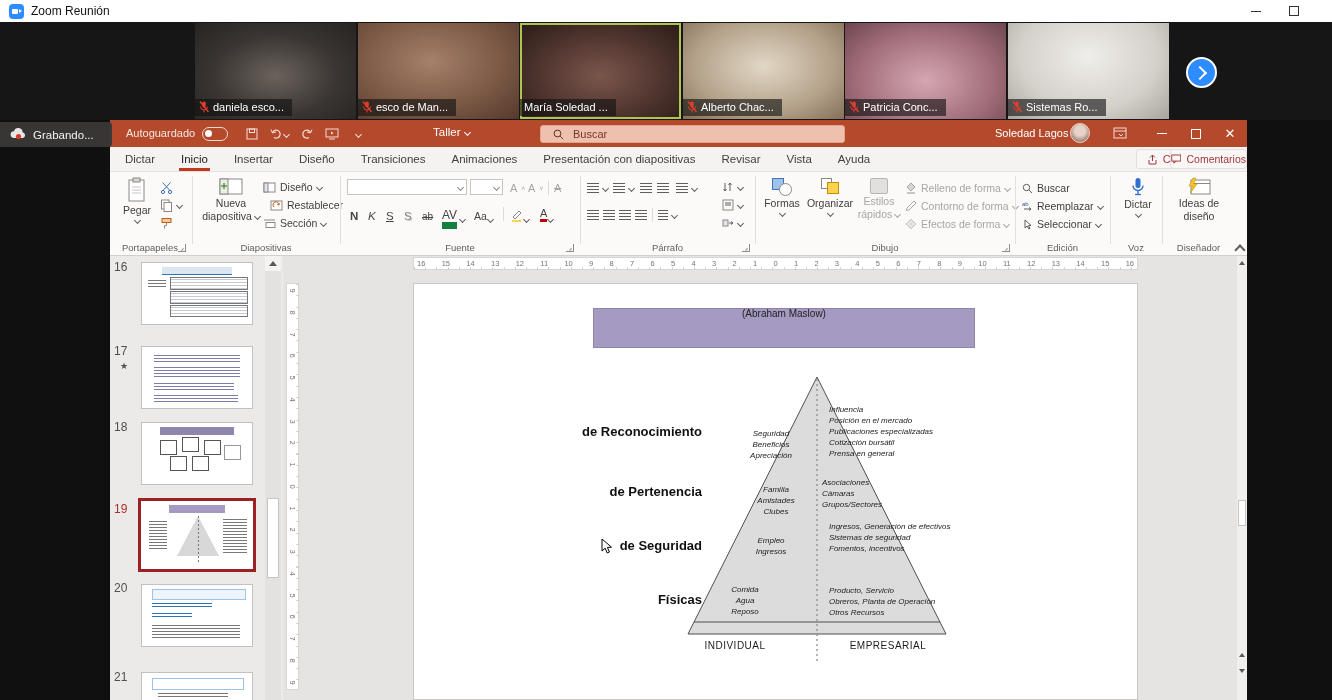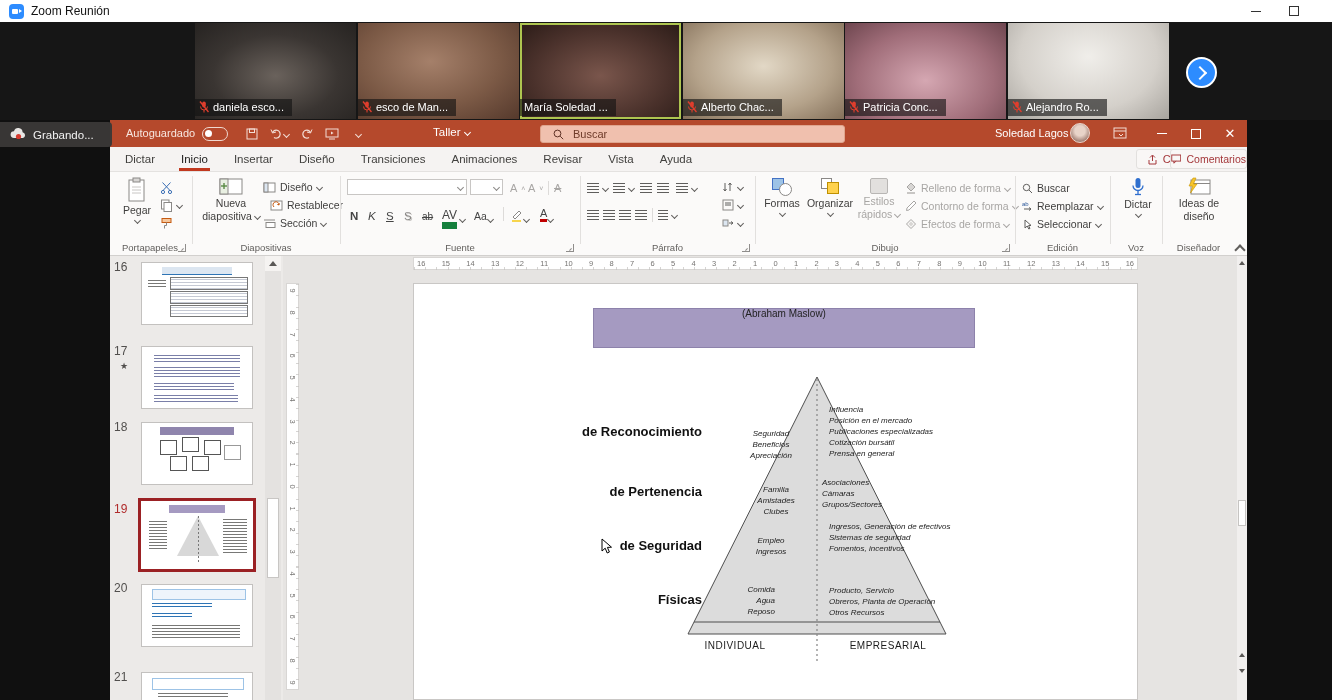--- a/index.html
+++ b/index.html
@@ -172,21 +172,21 @@
   </div>
 </div>
 <div class="vtile v5" style="left:1008px;">
   <div class="vname">
     <svg width="10" height="12" viewBox="0 0 10 12">
         <rect x="3.2" y="0.5" width="3.6" height="6" rx="1.8" fill="#e03e2d"></rect>
         <path d="M1.5 5.5a3.5 3.5 0 0 0 7 0" fill="none" stroke="#e03e2d"></path>
         <line x1="5" y1="9" x2="5" y2="11.5" stroke="#e03e2d"></line>
         <line x1="1" y1="0.5" x2="9.5" y2="11" stroke="#e03e2d" stroke-width="1.4"></line>
       </svg>
-    <span>Alejandro Ro...</span>
+    <span>Sistemas Ro...</span>
   </div>
 </div>
 <div id="next-page" class="abs">
     <i></i>
   </div>
 
 <div id="ppt-titlebar" class="abs"></div>
 <span class="abs tb-txt" style="left:126px;top:127px;">Autoguardado</span>
 <span id="autosave-toggle"></span>
 <span class="qat" style="left:242px;">
@@ -249,20 +249,21 @@
   </div>
 
 <div id="ppt-menurow" class="abs"></div>
 <div class="abs flex" style="left:112px;top:147px;height:24px;">
   <span class="mtab">Dictar</span>
   <span class="mtab on">Inicio</span>
   <span class="mtab">Insertar</span>
   <span class="mtab">Diseño</span>
   <span class="mtab">Transiciones</span>
   <span class="mtab">Animaciones</span>
+  <span class="mtab">Presentación con diapositivas</span>
   <span class="mtab">Revisar</span>
   <span class="mtab">Vista</span>
   <span class="mtab">Ayuda</span>
 </div>
 <div class="topbtn" style="left:1136px;width:86px;text-align:center;">
   <svg width="11" height="11" viewBox="0 0 11 11">
       <path d="M5.5 7 V1.5 M3 3.5 L5.5 1 L8 3.5" fill="none" stroke="#a4373a"></path>
       <path d="M2 6 v4 h7 v-4" fill="none" stroke="#a4373a"></path>
     </svg>
   <span>Compartir</span>
@@ -710,21 +711,21 @@
 <span class="lvl" style="top:592px;">Físicas</span>
 
 <span class="ind" style="left:735px;top:428px;width:72px;">Seguridad
 Beneficios
 Apreciación</span>
 <span class="ind" style="left:745px;top:484px;width:62px;">Familia
 Amistades
 Clubes</span>
 <span class="ind" style="left:742px;top:535px;width:58px;">Empleo
 Ingresos</span>
-<span class="ind" style="left:715px;top:584px;width:60px;text-align:right;">Comida
+<span class="ind" style="left:715px;top:584px;width:60px;text-align:center;">Comida
 Agua
 Reposo</span>
 
 <span class="emp" style="left:829px;top:404px;">Influencia
 Posición en el mercado
 Publicaciones especializadas
 Cotización bursátil
 Prensa en general</span>
 <span class="emp" style="left:822px;top:477px;">Asociaciones
 Cámaras

